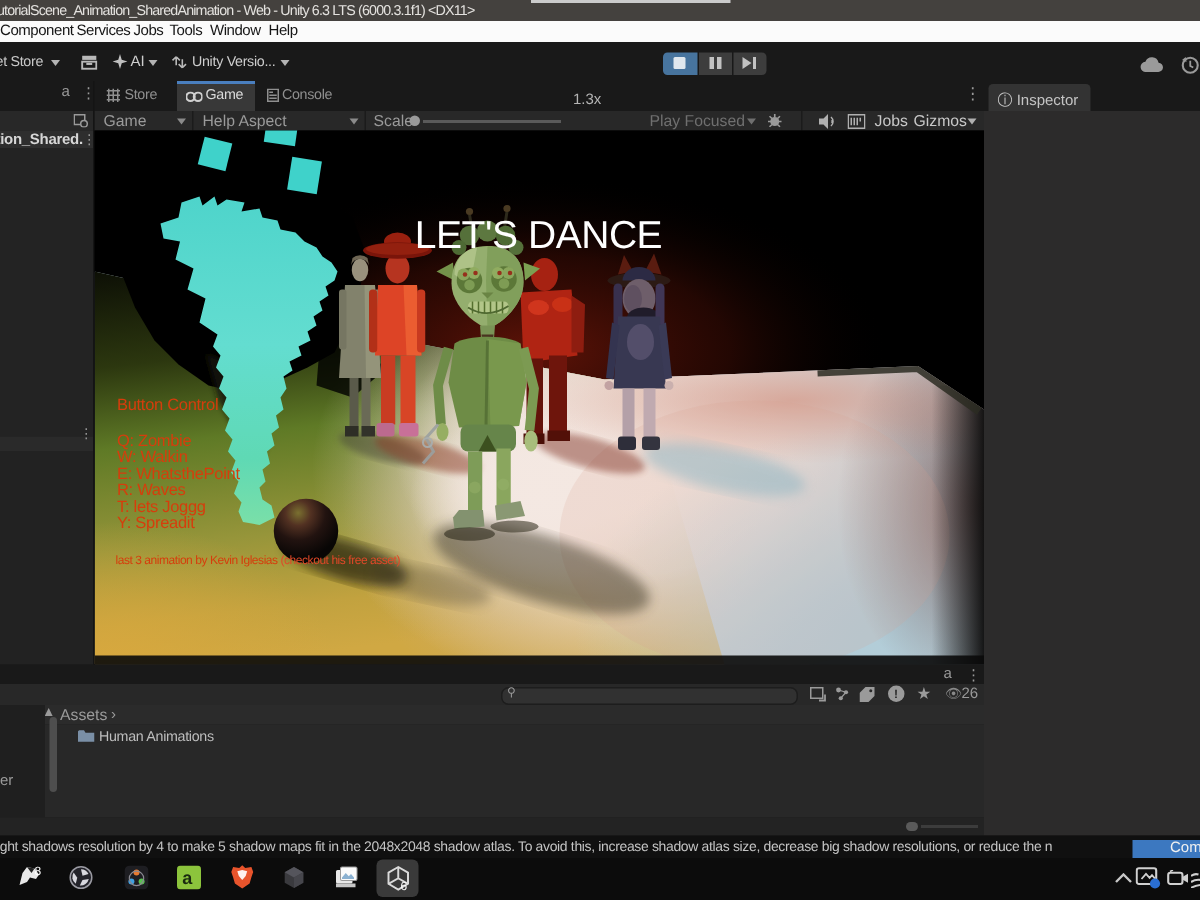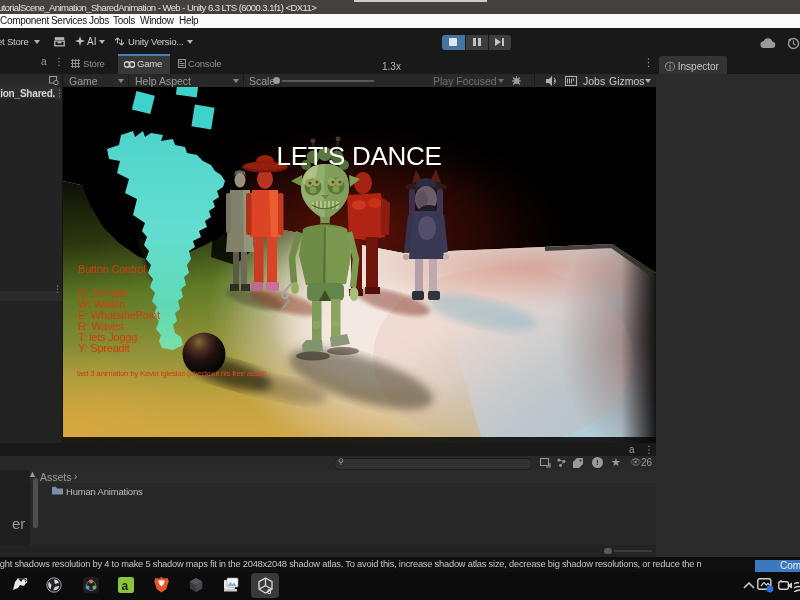--- a/index.html
+++ b/index.html
@@ -408,21 +408,21 @@
 <div class="a tx" style="left:611px;top:456px;font-size:11px;color:#9a9a9a;">★</div>
 <div class="a tx" style="left:630px;top:457px;font-size:9px;color:#8a8a8a;">👁</div>
 <div class="a tx" style="left:641px;top:457px;font-size:10px;color:#9a9a9a;">26</div>
 <div class="a" style="left:0;top:470px;width:656px;height:13px;background:#2b2b2b;"></div>
 <div class="a tx" style="left:28px;top:469px;font-size:9px;color:#9a9a9a;">▲</div>
 <div class="a tx" style="left:40px;top:471px;font-size:10.5px;color:#9a9a9a;">Assets</div>
 <div class="a tx" style="left:74px;top:471px;font-size:10px;color:#9a9a9a;">›</div>
 <div class="a tx" style="left:82px;top:495px;font-size:10.5px;font-weight:bold;color:#d8d8d8;padding-left:24px;">Kevin Iglesias</div>
 <div class="a" style="left:0;top:483px;width:656px;height:62px;background:#282828;"></div>
 <div class="a" style="left:0;top:470px;width:30px;height:75px;background:#1f1f1f;"></div>
-<div class="a tx" style="left:0;top:515px;font-size:15px;color:#9a9a9a;margin-left:12px;">er</div>
+<div class="a tx" style="left:0;top:515px;font-size:10px;color:#9a9a9a;">er</div>
 <div class="a" style="left:33px;top:478px;width:5px;height:50px;background:#4e4e4e;border-radius:3px;"></div>
 <svg class="a" style="left:52px;top:486px;" width="11" height="9" viewBox="0 0 11 9">
       <path d="M0 1.5 L0 8.5 L11 8.5 L11 2.5 L5 2.5 L4 0.8 L0.8 0.8 Z" fill="#7a8fa6"></path>
     </svg>
 <div class="a tx" style="left:66px;top:486px;font-size:9.5px;letter-spacing:-0.2px;color:#bdbdbd;">Human Animations</div>
 
 <div class="a" style="left:0;top:545px;width:656px;height:12px;background:#232323;"></div>
 <div class="a" style="left:604px;top:548px;width:8px;height:6px;background:#5a5a5a;border-radius:3px;"></div>
 <div class="a" style="left:614px;top:550px;width:38px;height:2px;background:#3c3c3c;"></div>
 

